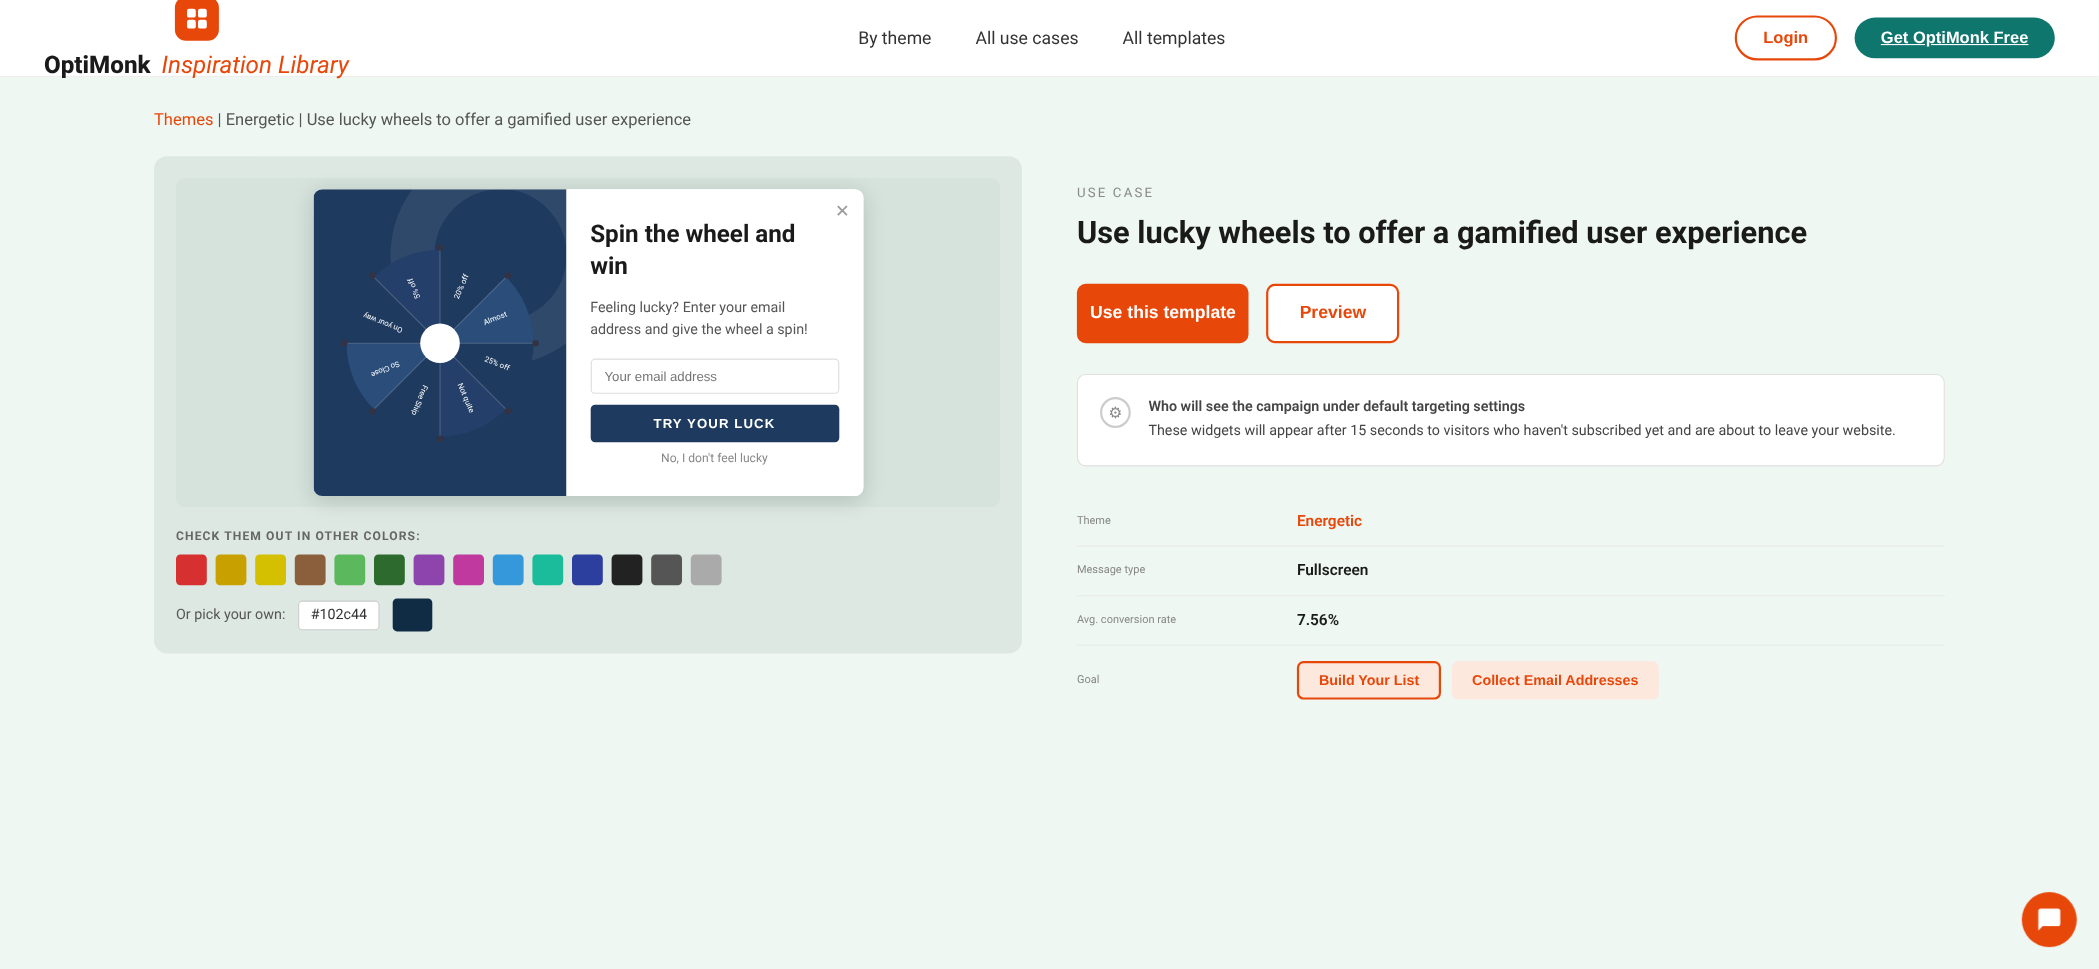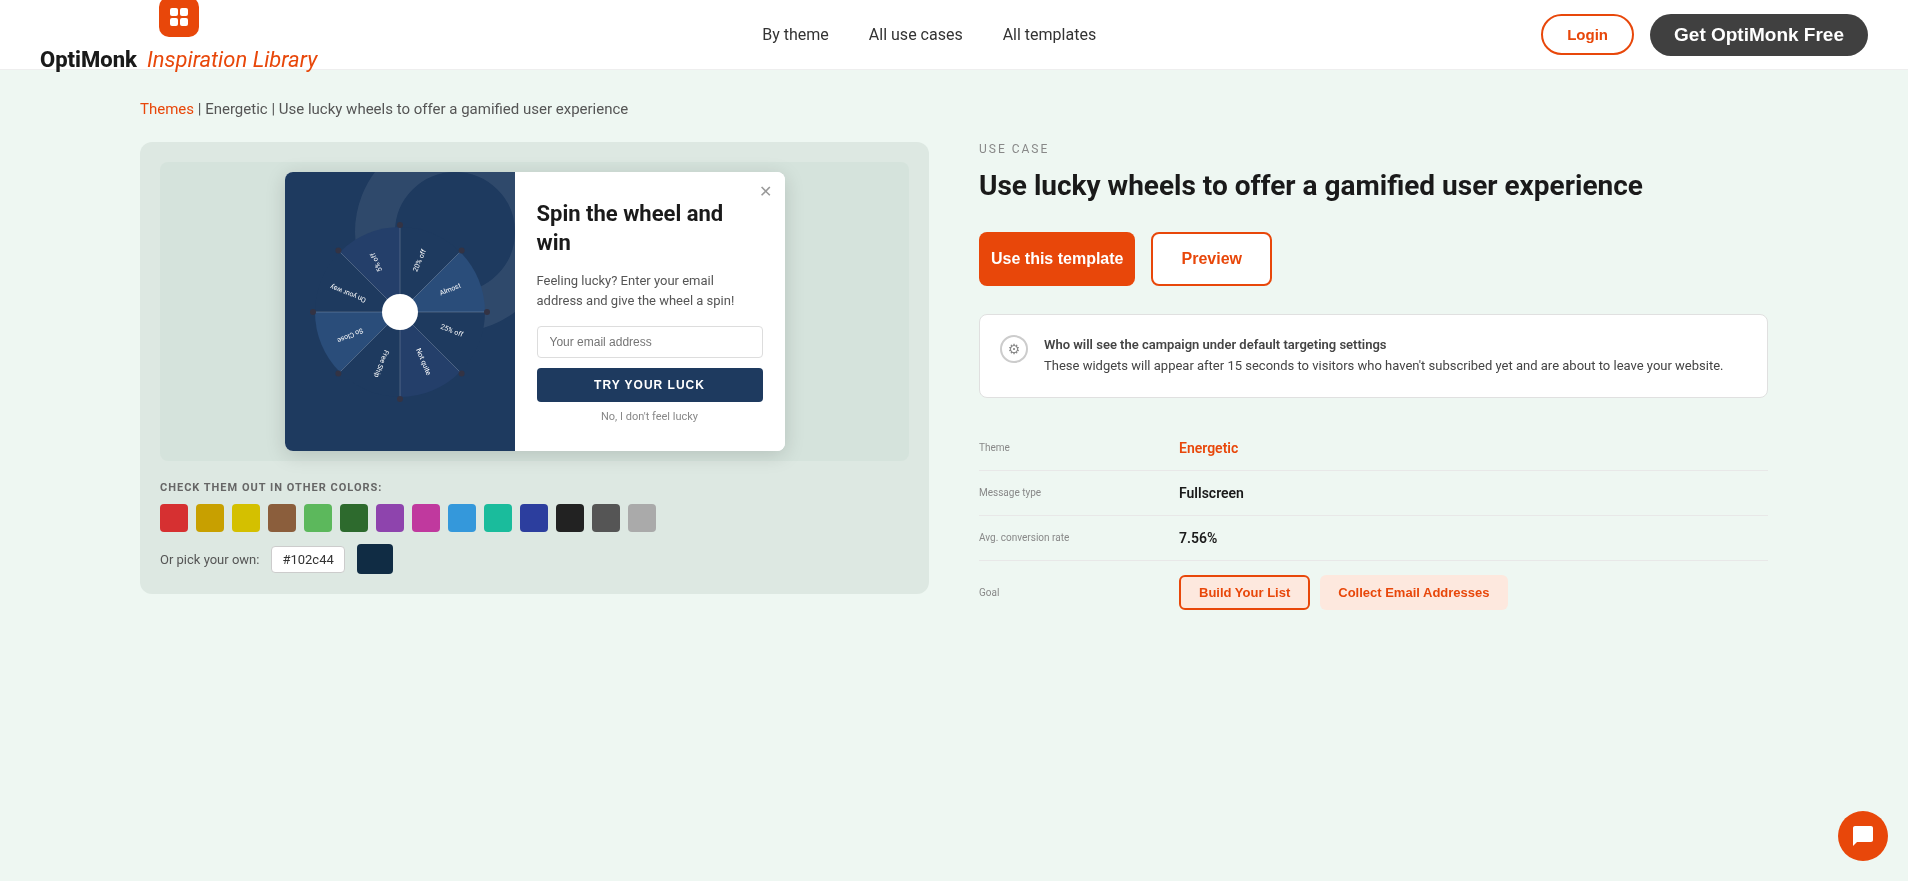--- a/index.html
+++ b/index.html
@@ -64,24 +64,25 @@
       font-size: 15px;
       font-weight: 600;
       background: transparent;
       cursor: pointer;
     }
     .btn-get-free {
       padding: 10px 24px;
       border: none;
       border-radius: 25px;
       color: #fff;
-      font-size: 19px;
+      font-size: 15px;
       font-weight: 600;
-      background: #404040;
-      cursor: pointer;
+      background: #0f766e;
+      cursor: pointer;
+      text-decoration: underline;
     }
 
     
     .main-content {
       padding: 30px 140px;
       background: #eef7f2;
       min-height: calc(881px - 70px);
     }
 
     
@@ -249,20 +250,21 @@
     }
 
     
     .right-panel {}
     .use-case-label {
       font-size: 12px;
       letter-spacing: 2px;
       color: #888;
       text-transform: uppercase;
       margin-bottom: 12px;
+      margin-top: 26px;
     }
     .template-title {
       font-size: 28px;
       font-weight: 700;
       color: #1a1a1a;
       line-height: 1.3;
       margin-bottom: 28px;
     }
     .action-buttons {
       display: flex;

